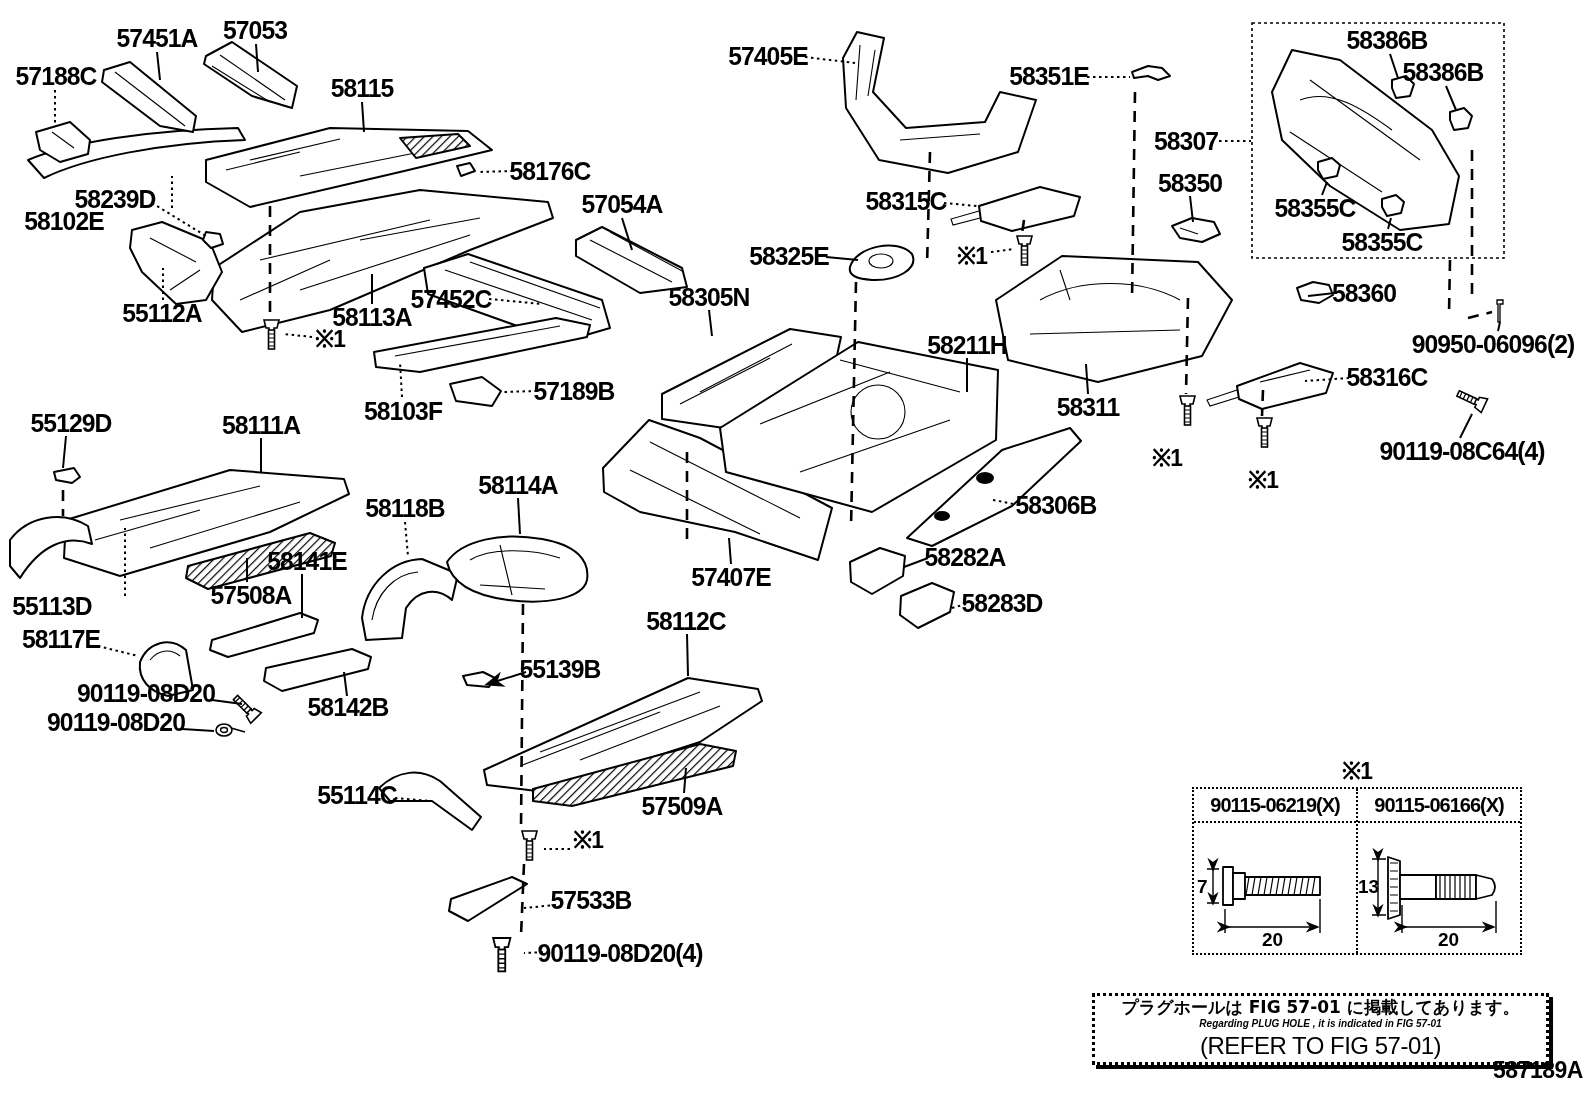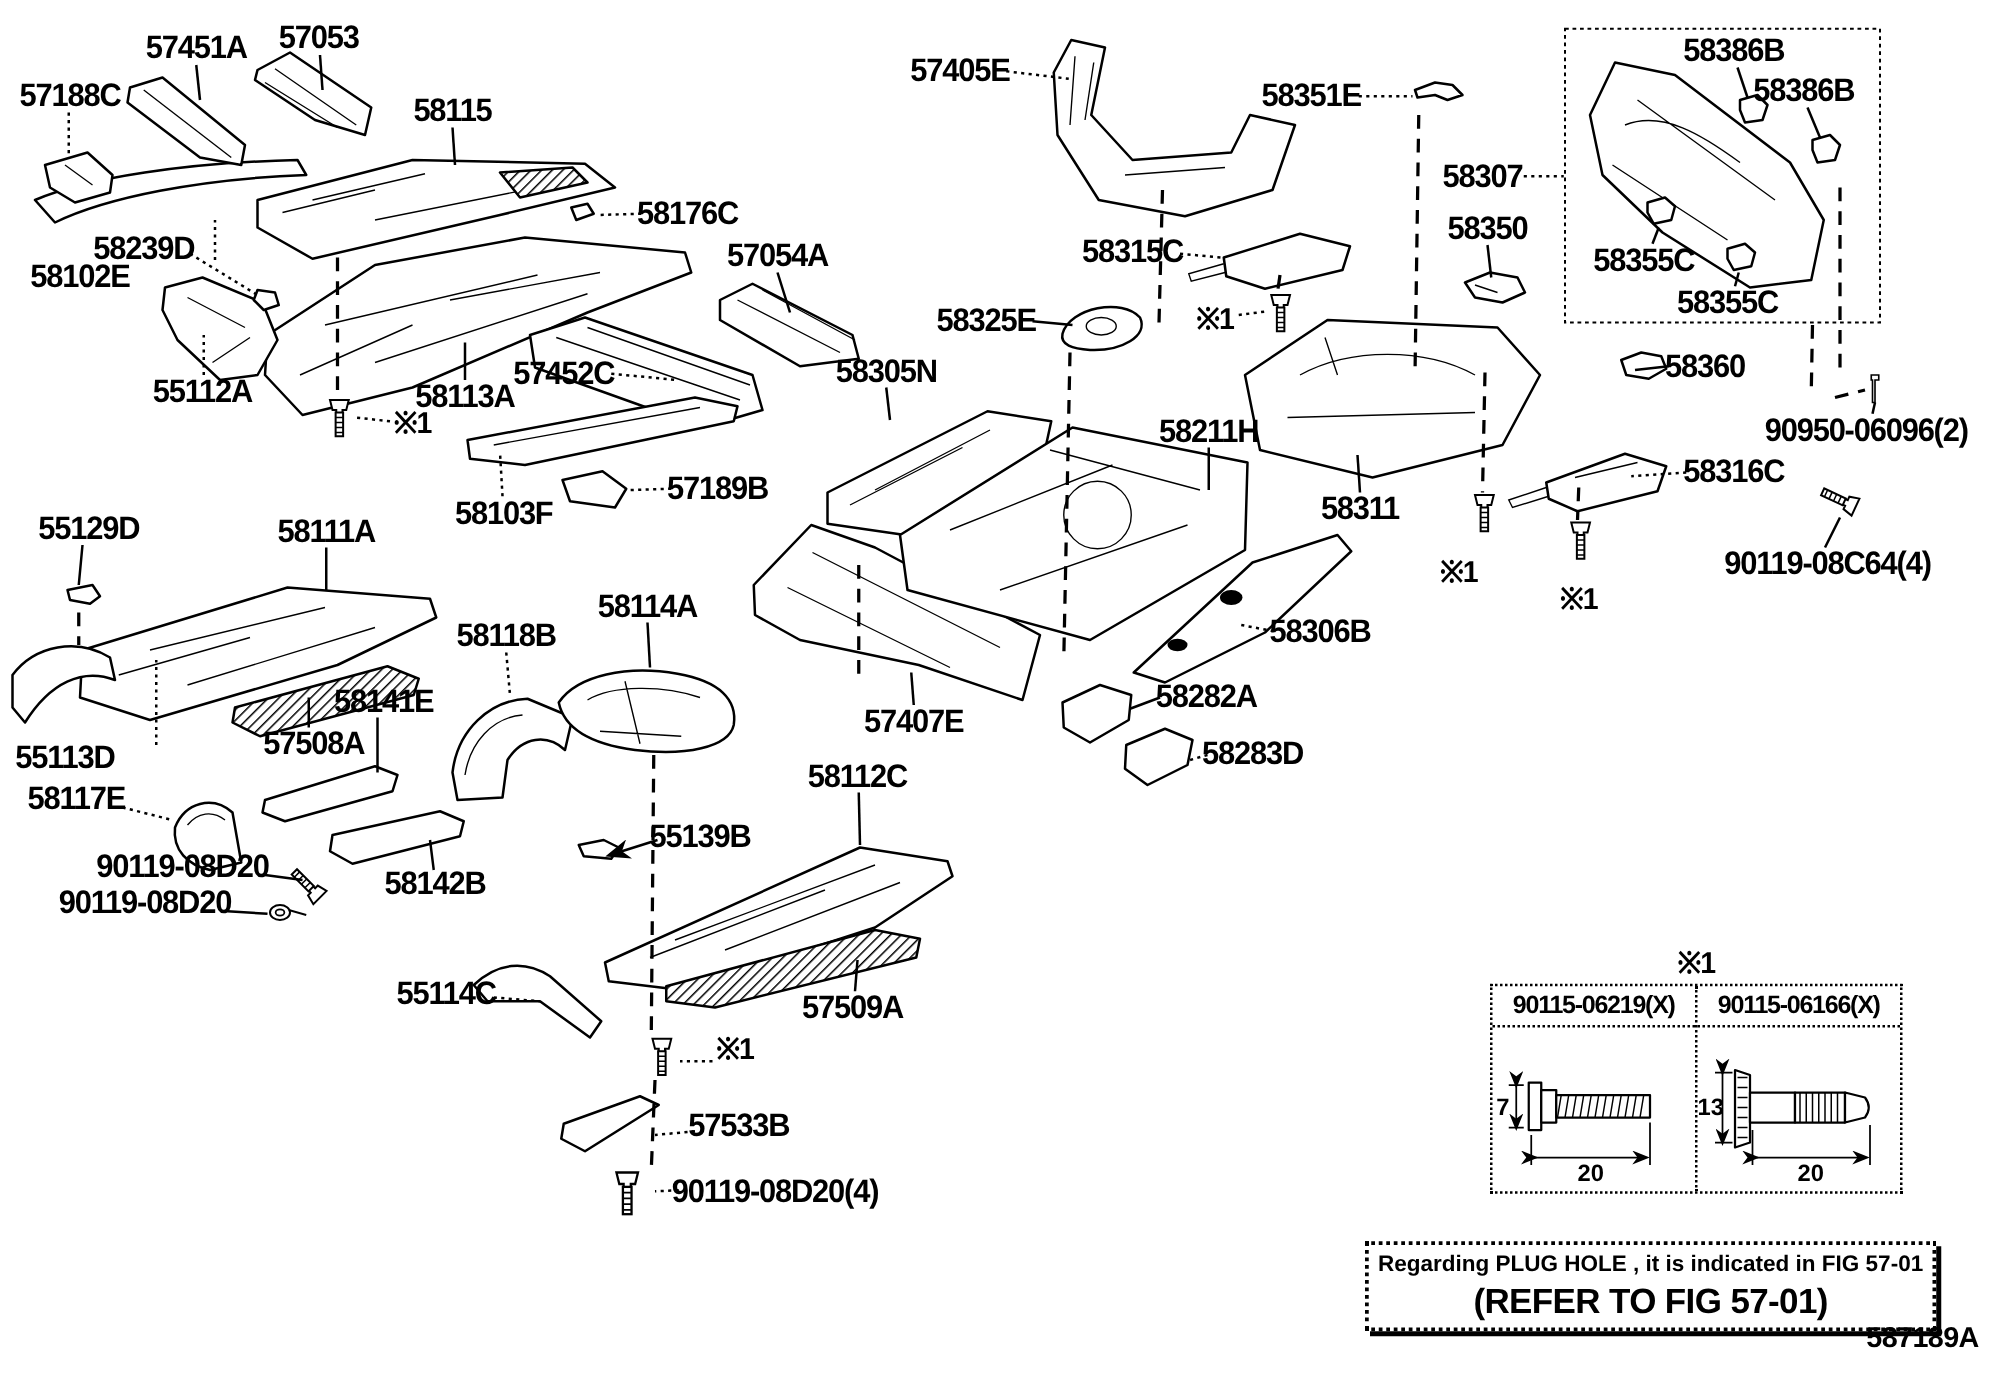--- a/index.html
+++ b/index.html
@@ -27,22 +27,22 @@
   .fbody{flex:1;position:relative;}
   .dim-text{font-family:"Liberation Sans",sans-serif;font-weight:bold;font-size:19px;}
   .pict{fill:#fff;stroke:#000;stroke-width:1.8;stroke-linejoin:round;}
   .pictline{fill:none;stroke:#000;stroke-width:1.2;}
   .dimline{fill:none;stroke:#000;stroke-width:1.4;}
   
   .notebox{position:absolute;left:1092px;top:993px;width:451px;height:66px;background:#fff;
            border:3px dotted #000;box-shadow:4px 4px 0 0 #000;
            display:flex;flex-direction:column;align-items:center;justify-content:center;line-height:1.25;}
   .note-ja{font-weight:bold;font-size:17px;font-family:"DejaVu Sans","Liberation Sans",sans-serif;}
-  .note-en{font-weight:bold;font-size:18px;}
-  .note-ref{font-weight:bold;font-size:28px;letter-spacing:-0.5px;}
+  .note-en{font-weight:bold;font-size:10px;font-style:italic;}
+  .note-ref{font-weight:normal;font-size:24px;letter-spacing:-0.5px;}
   .figcode{position:absolute;left:1538px;top:1070px;transform:translate(-50%,-50%);
            font-weight:bold;font-size:23px;letter-spacing:-0.5px;}
 </style>
 </head>
 <body>
 
 <div id="canvas">
 
   <svg id="artwork" width="1592" height="1099" viewBox="0 0 1592 1099">
     <defs>
@@ -336,18 +336,19 @@
           <text class="dim-text" x="0" y="70">13</text>
           <path class="dimline" d="M44,82 v28 M138,78 v32"></path>
           <path class="dimline" d="M47,104 h88" marker-start="url(#arr)" marker-end="url(#arr)"></path>
           <text class="dim-text" x="80" y="123">20</text>
         </svg>
       </div>
     </div>
   </div>
 
   <div class="notebox">
+    <div class="note-ja">プラグホールは FIG 57-01 に掲載してあります。</div>
     <div class="note-en">Regarding PLUG HOLE , it is indicated in FIG 57-01</div>
     <div class="note-ref">(REFER TO FIG 57-01)</div>
   </div>
 
   <div class="figcode">587189A</div>
 </div>
 
 </body></html>

